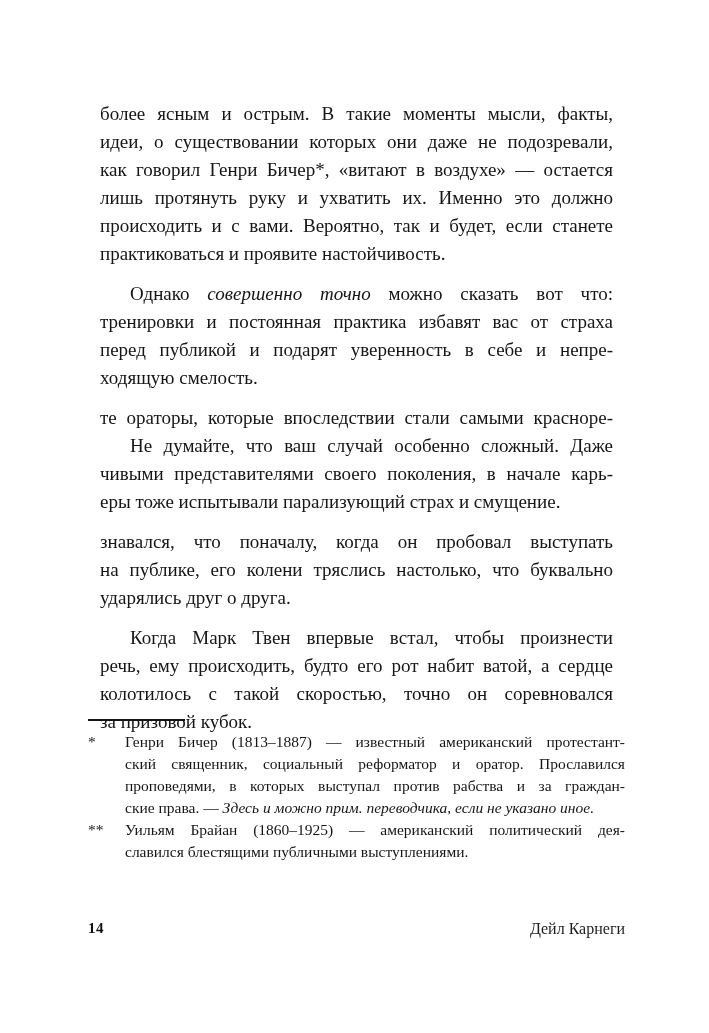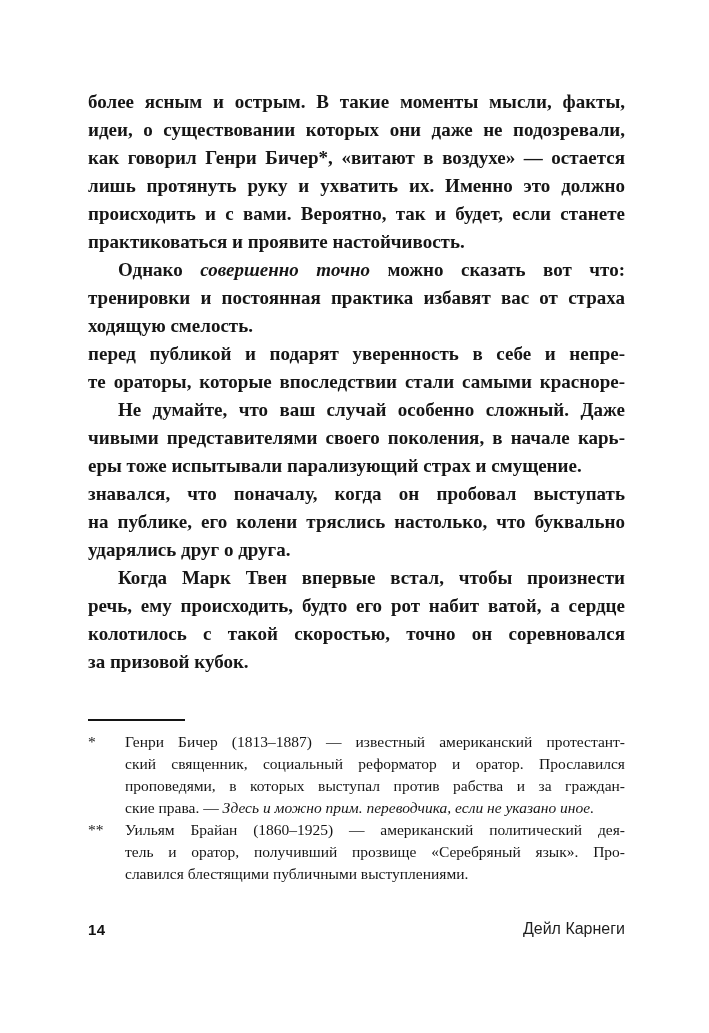--- a/index.html
+++ b/index.html
@@ -17,21 +17,21 @@
   }
   .body-text {
     position: absolute;
     left: 88px;
     top: 88px;
     width: 537px;
     font-family: "Liberation Serif", "DejaVu Serif", serif;
     font-size: 19px;
     line-height: 28px;
   }
-  .para { margin: 0; font-weight: bold; }
+  .para { margin: 12px; }
   .tline {
     text-align: justify;
     text-align-last: justify;
   }
   .tline-last { text-align-last: left; }
   .tline-indent { padding-left: 30px; }
   .em { font-style: italic; }
 
   .footnote-sep {
     position: absolute;
@@ -57,22 +57,22 @@
   }
   .fn-text { flex: 1; min-width: 0; }
 
   .footer {
     position: absolute;
     left: 88px;
     top: 920px;
     width: 537px;
     display: flex;
     justify-content: space-between;
-    align-items: flex-end;
-    font-family: Liberation Sans, sans-serif;
+    align-items: flex-start;
+    font-family: Liberation Serif, serif;
   }
   .pagenum {
     font-weight: 700;
     font-size: 15px;
     letter-spacing: 0.5px;
     color: #111111;
   }
   .runtitle {
     font-size: 16px;
     color: #1e1e1e;
@@ -87,22 +87,22 @@
         <div class="tline"><span>более ясным и острым. В такие моменты мысли, факты,</span></div>
         <div class="tline"><span>идеи, о существовании которых они даже не подозревали,</span></div>
         <div class="tline"><span>как говорил Генри Бичер*, «витают в воздухе» — остается</span></div>
         <div class="tline"><span>лишь протянуть руку и ухватить их. Именно это должно</span></div>
         <div class="tline"><span>происходить и с вами. Вероятно, так и будет, если станете</span></div>
         <div class="tline tline-last"><span>практиковаться и проявите настойчивость.</span></div>
       </div>
       <div class="para">
         <div class="tline tline-indent"><span>Однако </span><span class="em">совершенно точно</span><span> можно сказать вот что:</span></div>
         <div class="tline"><span>тренировки и постоянная практика избавят вас от страха</span></div>
+        <div class="tline"><span>перед публикой и подарят уверенность в себе и непре-</span></div>
         <div class="tline tline-last"><span>ходящую смелость.</span></div>
-        <div class="tline"><span>перед публикой и подарят уверенность в себе и непре-</span></div>
       </div>
       <div class="para">
         <div class="tline"><span>те ораторы, которые впоследствии стали самыми красноре-</span></div>
         <div class="tline tline-indent"><span>Не думайте, что ваш случай особенно сложный. Даже</span></div>
         <div class="tline"><span>чивыми представителями своего поколения, в начале карь-</span></div>
         <div class="tline tline-last"><span>еры тоже испытывали парализующий страх и смущение.</span></div>
       </div>
       <div class="para">
         <div class="tline"><span>знавался, что поначалу, когда он пробовал выступать</span></div>
         <div class="tline"><span>на публике, его колени тряслись настолько, что буквально</span></div>
@@ -123,21 +123,20 @@
           <div class="tline"><span>Генри Бичер (1813–1887) — известный американский протестант-</span></div>
           <div class="tline"><span>ский священник, социальный реформатор и оратор. Прославился</span></div>
           <div class="tline"><span>проповедями, в которых выступал против рабства и за граждан-</span></div>
           <div class="tline tline-last"><span>ские права. — </span><span class="em">Здесь и можно прим. переводчика, если не указано иное.</span></div>
         </div>
       </div>
       <div class="footnote">
         <span class="fn-marker">**</span>
         <div class="fn-text">
           <div class="tline"><span>Уильям Брайан (1860–1925) — американский политический дея-</span></div>
-          <div class="tline"><span>тель и оратор, получивший прозвище «Серебряный язык». Про-</span></div>
           <div class="tline tline-last"><span>славился блестящими публичными выступлениями.</span></div>
         </div>
       </div>
     </div>
   <div class="footer">
     <span class="pagenum">14</span>
     <span class="runtitle">Дейл Карнеги</span>
   </div>
 </div>
 

